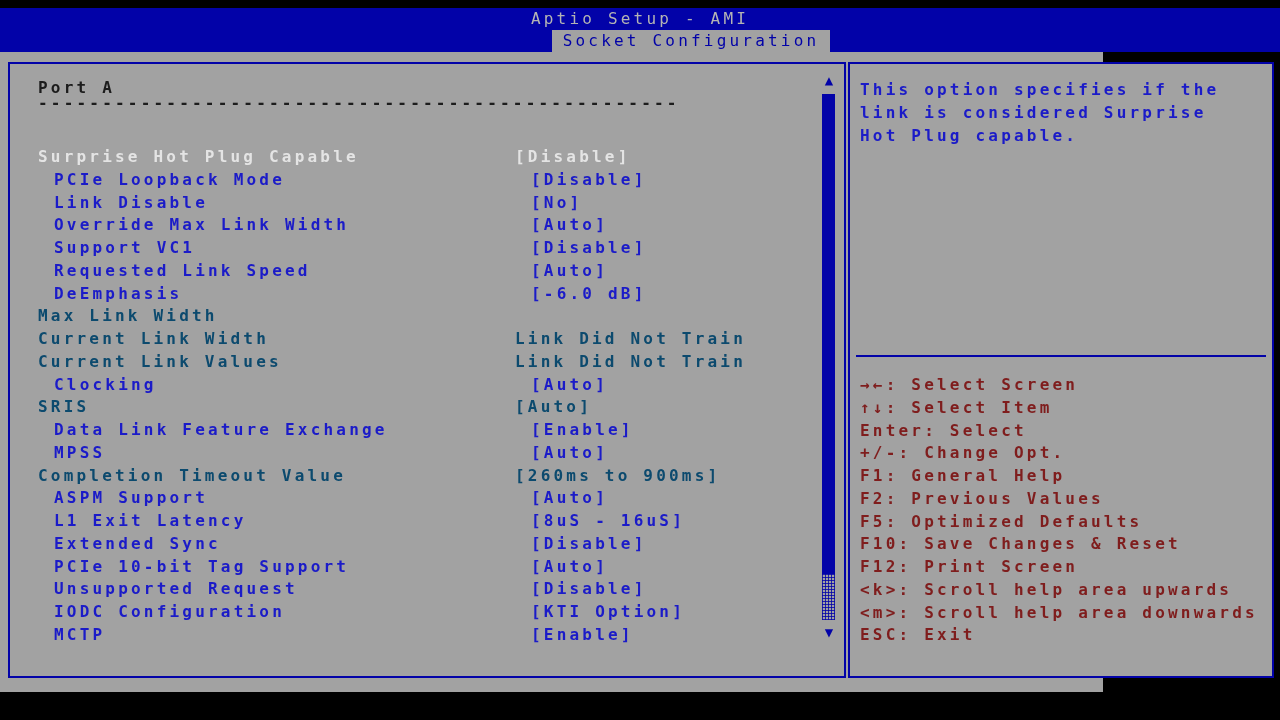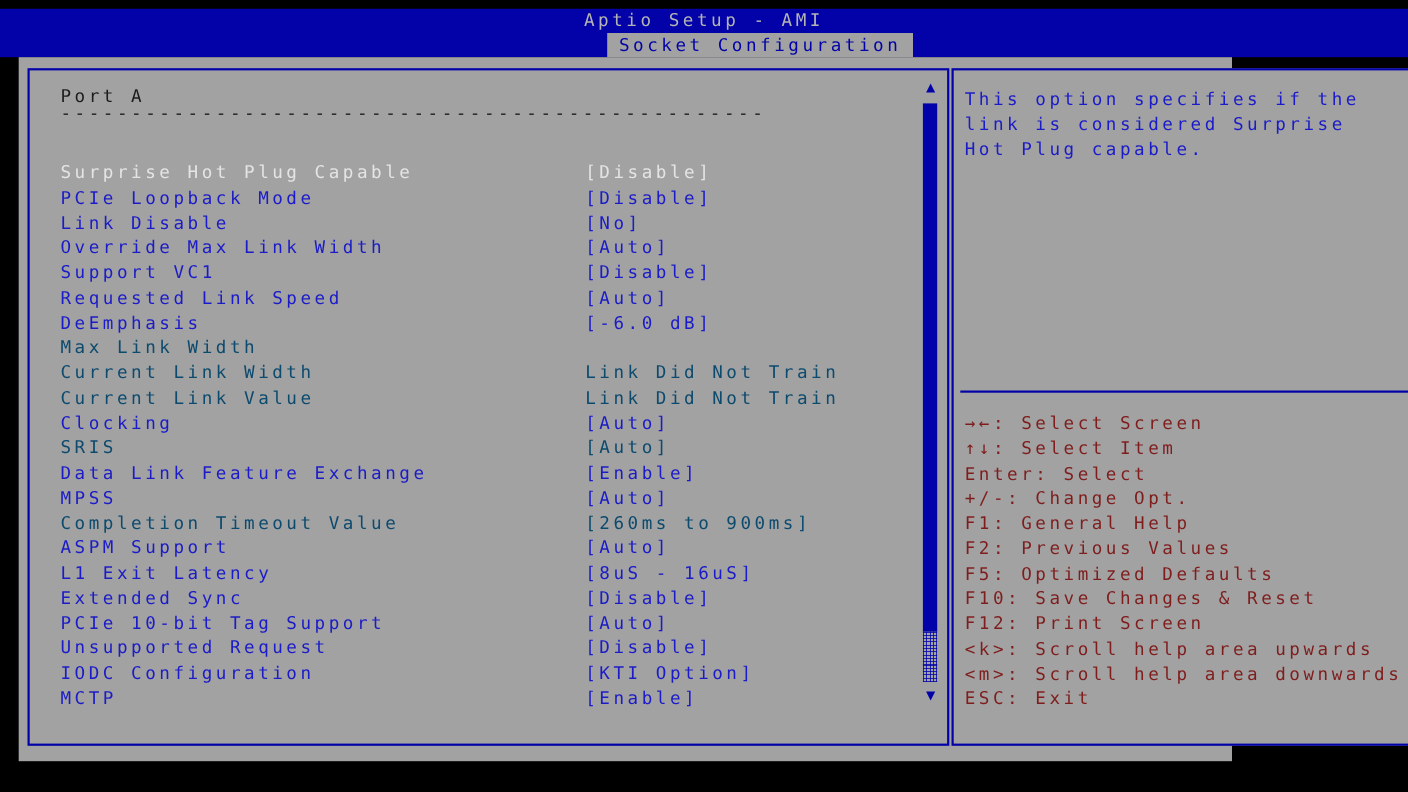--- a/index.html
+++ b/index.html
@@ -5,33 +5,33 @@
   html,body{margin:0;padding:0;background:#000;}
   .screen{position:relative;width:1280px;height:720px;background:#000;overflow:hidden;
           font-family:"DejaVu Sans Mono",monospace;font-size:16px;letter-spacing:3.2px;}
   
   .titlebar{position:absolute;top:8px;left:0;width:1280px;height:22px;background:#0202a8;
             color:#b4b4b4;text-align:center;line-height:22px;}
   .tabrow{position:absolute;top:30px;left:0;width:1280px;height:22px;background:#0202a8;}
   .tab{position:absolute;left:552px;top:0;width:278px;height:22px;background:#a2a2a2;
        color:#0202a8;text-align:center;line-height:22px;}
   
-  .main{position:absolute;top:52px;left:17px;width:1103px;height:640px;background:#a2a2a2;}
+  .main{position:absolute;top:52px;left:0;width:1103px;height:640px;background:#a2a2a2;font-weight:bold;}
   .panel{position:absolute;top:10px;border:2px solid #0202a8;background:#a2a2a2;box-sizing:border-box;}
   .left-panel{left:8px;width:838px;height:616px;}
   .right-panel{left:848px;width:426px;height:616px;}
   
   .section-title{position:absolute;left:28px;top:14px;color:#1c1c1c;white-space:pre;}
   .section-separator{position:absolute;left:28px;top:28px;height:22px;line-height:22px;
                      color:#1c1c1c;white-space:pre;overflow:hidden;width:660px;}
   .item-list{position:absolute;left:0;top:82px;right:30px;}
   .item-row{position:relative;height:22.75px;line-height:22.75px;white-space:pre;}
   .item-label{position:absolute;left:28px;}
   .item-value{position:absolute;left:505px;}
-  .item-row.normal{color:#1b1bc8;}
+  .item-row.normal{color:#1b1bc8;margin-left:16px;}
   .item-row.selected{color:#e4e4e4;}
   .item-row.readonly{color:#0c4a6e;}
   
   .scrollbar{position:absolute;right:6px;top:0;width:18px;height:612px;}
   .scroll-arrow{position:absolute;left:1px;width:16px;text-align:center;color:#0202a8;
                 font-size:14px;letter-spacing:0;line-height:16px;}
   .scroll-up{top:8px;}
   .scroll-down{top:560px;}
   .scroll-thumb{position:absolute;left:2px;top:30px;width:13px;height:480px;background:#0202a8;}
   .scroll-track-hatch{position:absolute;left:2px;top:510px;width:13px;height:46px;
@@ -64,21 +64,21 @@
       <div class="item-list">
           <div class="item-row selected"><span class="item-label">Surprise Hot Plug Capable</span><span class="item-value">[Disable]</span></div>
           <div class="item-row normal"><span class="item-label">PCIe Loopback Mode</span><span class="item-value">[Disable]</span></div>
           <div class="item-row normal"><span class="item-label">Link Disable</span><span class="item-value">[No]</span></div>
           <div class="item-row normal"><span class="item-label">Override Max Link Width</span><span class="item-value">[Auto]</span></div>
           <div class="item-row normal"><span class="item-label">Support VC1</span><span class="item-value">[Disable]</span></div>
           <div class="item-row normal"><span class="item-label">Requested Link Speed</span><span class="item-value">[Auto]</span></div>
           <div class="item-row normal"><span class="item-label">DeEmphasis</span><span class="item-value">[-6.0 dB]</span></div>
           <div class="item-row readonly"><span class="item-label">Max Link Width</span></div>
           <div class="item-row readonly"><span class="item-label">Current Link Width</span><span class="item-value">Link Did Not Train</span></div>
-          <div class="item-row readonly"><span class="item-label">Current Link Value</span><span class="item-value">Link Did Not Train</span></div>
+          <div class="item-row readonly"><span class="item-label">Current Link Values</span><span class="item-value">Link Did Not Train</span></div>
           <div class="item-row normal"><span class="item-label">Clocking</span><span class="item-value">[Auto]</span></div>
           <div class="item-row readonly"><span class="item-label">SRIS</span><span class="item-value">[Auto]</span></div>
           <div class="item-row normal"><span class="item-label">Data Link Feature Exchange</span><span class="item-value">[Enable]</span></div>
           <div class="item-row normal"><span class="item-label">MPSS</span><span class="item-value">[Auto]</span></div>
           <div class="item-row readonly"><span class="item-label">Completion Timeout Value</span><span class="item-value">[260ms to 900ms]</span></div>
           <div class="item-row normal"><span class="item-label">ASPM Support</span><span class="item-value">[Auto]</span></div>
           <div class="item-row normal"><span class="item-label">L1 Exit Latency</span><span class="item-value">[8uS - 16uS]</span></div>
           <div class="item-row normal"><span class="item-label">Extended Sync</span><span class="item-value">[Disable]</span></div>
           <div class="item-row normal"><span class="item-label">PCIe 10-bit Tag Support</span><span class="item-value">[Auto]</span></div>
           <div class="item-row normal"><span class="item-label">Unsupported Request</span><span class="item-value">[Disable]</span></div>

